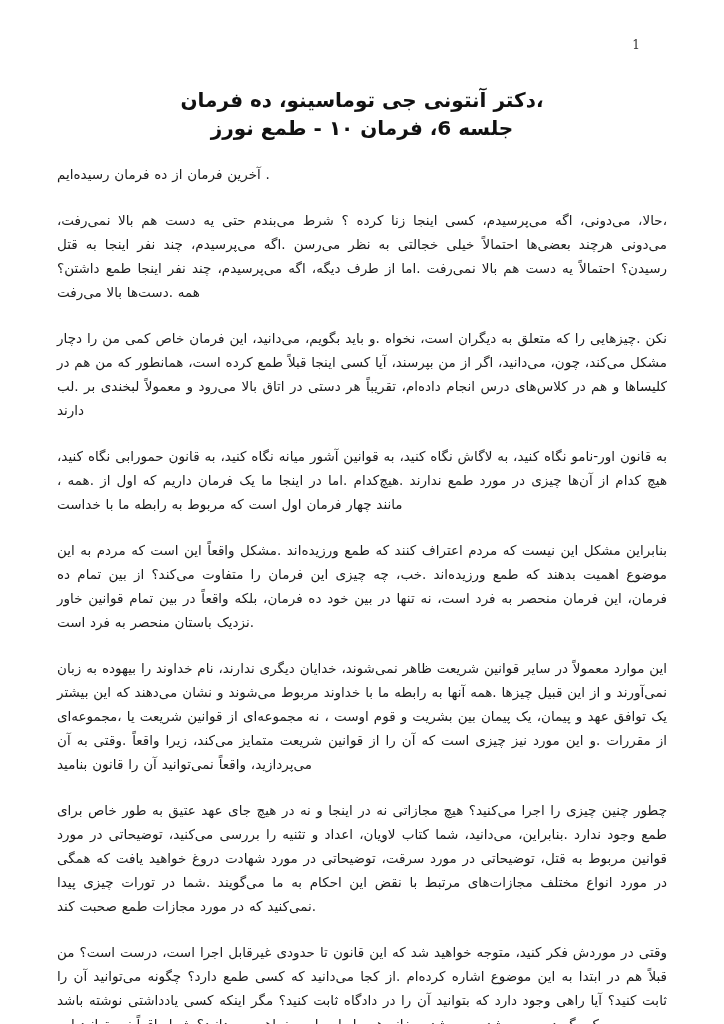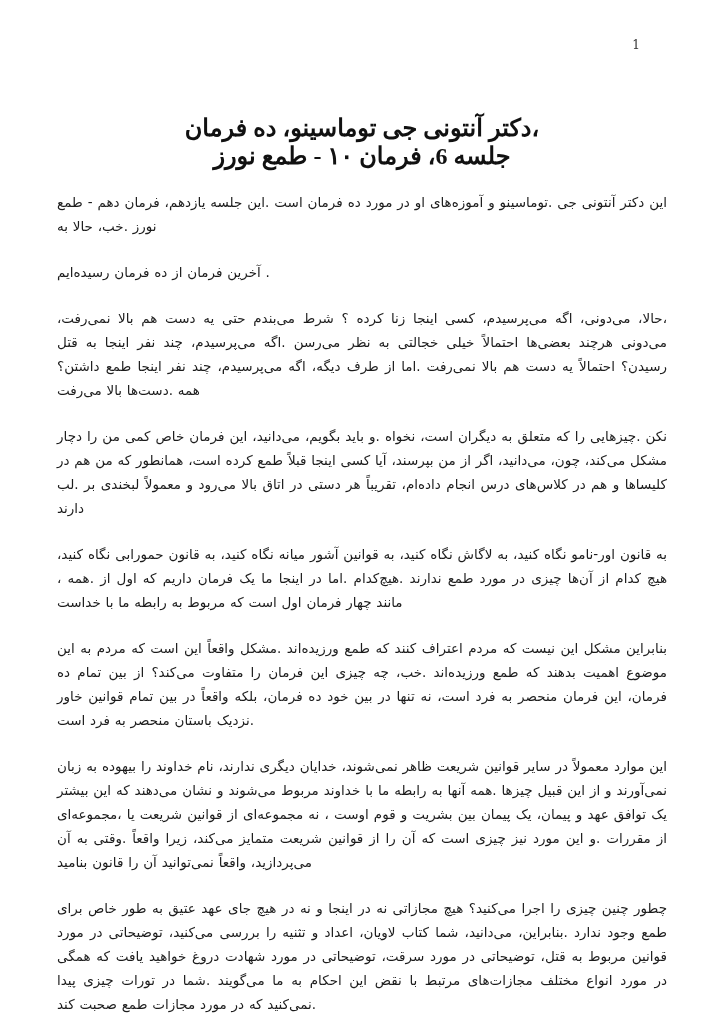--- a/index.html
+++ b/index.html
@@ -20,28 +20,27 @@
   }
   .page-number {
     position: absolute;
     top: 38px;
     right: 84px;
     font-family: "DejaVu Serif", serif;
     font-size: 12px;
     color: #333333;
   }
   .doc-title {
-    margin-top: 114px;
+    margin-top: 86px;
     direction: rtl;
     text-align: center;
     font-weight: bold;
-    font-size: 24px;
+    font-size: 20px;
     line-height: 28px;
     color: #111111;
-    font-family: Liberation Serif, serif;
   }
   .doc-body {
     margin-top: 20px;
   }
   .doc-body p {
     direction: rtl;
     unicode-bidi: embed;
     text-align: justify;
     text-align-last: left;
     font-size: 13.5px;
@@ -56,21 +55,20 @@
 <div class="page">
 
   <div class="page-number">1</div>
 
   <div class="doc-title">
     <div>،دکتر آنتونی جی توماسینو، ده فرمان</div>
     <div>جلسه 6، فرمان ۱۰ - طمع نورز</div>
   </div>
 
   <div class="doc-body">
-    <p>این دکتر آنتونی جی .توماسینو و آموزه‌های او در مورد ده فرمان است .این جلسه یازدهم، فرمان دهم - طمع نورز .خب، حالا به</p>
     <p>. آخرین فرمان از ده فرمان رسیده‌ایم</p>
     <p>،حالا، می‌دونی، اگه می‌پرسیدم، کسی اینجا زنا کرده ؟ شرط می‌بندم حتی یه دست هم بالا نمی‌رفت، می‌دونی هرچند بعضی‌ها احتمالاً خیلی خجالتی به نظر می‌رسن .اگه می‌پرسیدم، چند نفر اینجا به قتل رسیدن؟ احتمالاً یه دست هم بالا نمی‌رفت .اما از طرف دیگه، اگه می‌پرسیدم، چند نفر اینجا طمع داشتن؟ همه .دست‌ها بالا می‌رفت</p>
     <p>نکن .چیزهایی را که متعلق به دیگران است، نخواه .و باید بگویم، می‌دانید، این فرمان خاص کمی من را دچار مشکل می‌کند، چون، می‌دانید، اگر از من بپرسند، آیا کسی اینجا قبلاً طمع کرده است، همانطور که من هم در کلیساها و هم در کلاس‌های درس انجام داده‌ام، تقریباً هر دستی در اتاق بالا می‌رود و معمولاً لبخندی بر .لب دارند</p>
     <p>به قانون اور-نامو نگاه کنید، به لاگاش نگاه کنید، به قوانین آشور میانه نگاه کنید، به قانون حمورابی نگاه کنید، هیچ کدام از آن‌ها چیزی در مورد طمع ندارند .هیچ‌کدام .اما در اینجا ما یک فرمان داریم که اول از .همه ، مانند چهار فرمان اول است که مربوط به رابطه ما با خداست</p>
     <p>بنابراین مشکل این نیست که مردم اعتراف کنند که طمع ورزیده‌اند .مشکل واقعاً این است که مردم به این موضوع اهمیت بدهند که طمع ورزیده‌اند .خب، چه چیزی این فرمان را متفاوت می‌کند؟ از بین تمام ده فرمان، این فرمان منحصر به فرد است، نه تنها در بین خود ده فرمان، بلکه واقعاً در بین تمام قوانین خاور .نزدیک باستان منحصر به فرد است</p>
     <p>این موارد معمولاً در سایر قوانین شریعت ظاهر نمی‌شوند، خدایان دیگری ندارند، نام خداوند را بیهوده به زبان نمی‌آورند و از این قبیل چیزها .همه آنها به رابطه ما با خداوند مربوط می‌شوند و نشان می‌دهند که این بیشتر یک توافق عهد و پیمان، یک پیمان بین بشریت و قوم اوست ، نه مجموعه‌ای از قوانین شریعت یا ،مجموعه‌ای از مقررات .و این مورد نیز چیزی است که آن را از قوانین شریعت متمایز می‌کند، زیرا واقعاً .وقتی به آن می‌پردازید، واقعاً نمی‌توانید آن را قانون بنامید</p>
     <p>چطور چنین چیزی را اجرا می‌کنید؟ هیچ مجازاتی نه در اینجا و نه در هیچ جای عهد عتیق به طور خاص برای طمع وجود ندارد .بنابراین، می‌دانید، شما کتاب لاویان، اعداد و تثنیه را بررسی می‌کنید، توضیحاتی در مورد قوانین مربوط به قتل، توضیحاتی در مورد سرقت، توضیحاتی در مورد شهادت دروغ خواهید یافت که همگی در مورد انواع مختلف مجازات‌های مرتبط با نقض این احکام به ما می‌گویند .شما در تورات چیزی پیدا .نمی‌کنید که در مورد مجازات طمع صحبت کند</p>
     <p>وقتی در موردش فکر کنید، متوجه خواهید شد که این قانون تا حدودی غیرقابل اجرا است، درست است؟ من قبلاً هم در ابتدا به این موضوع اشاره کرده‌ام .از کجا می‌دانید که کسی طمع دارد؟ چگونه می‌توانید آن را ثابت کنید؟ آیا راهی وجود دارد که بتوانید آن را در دادگاه ثابت کنید؟ مگر اینکه کسی یادداشتی نوشته باشد که بگوید، من به شدت، به شدت خانه همسایه‌ام را می‌خواهم، می‌دانید؟ شما واقعاً نمی‌توانید این</p>
   </div>
 

